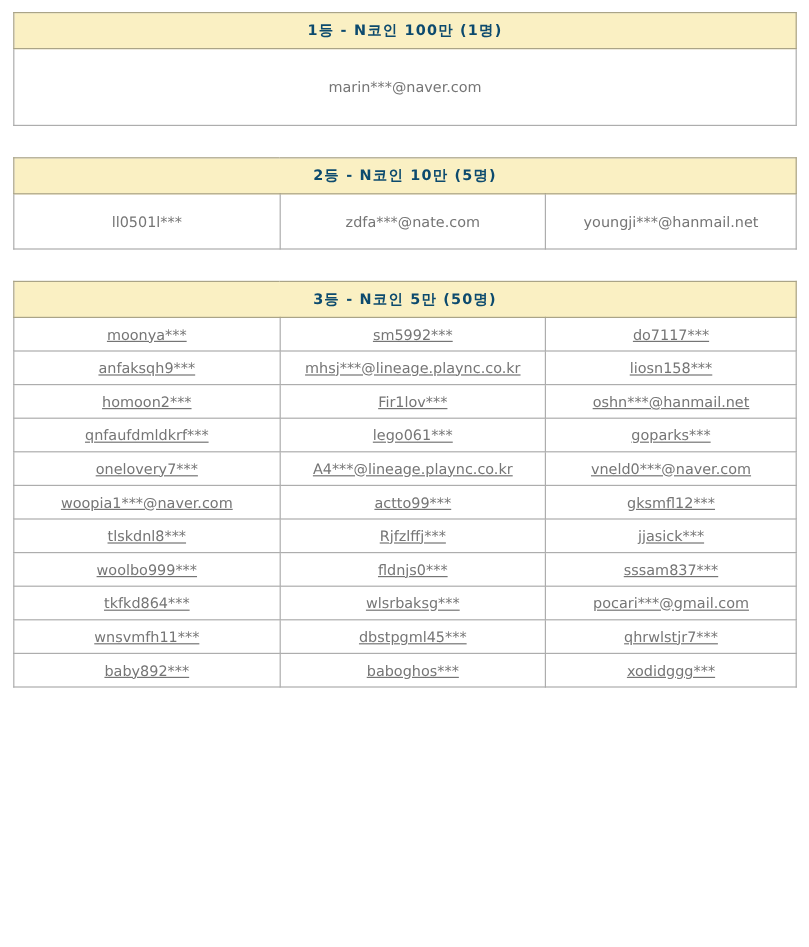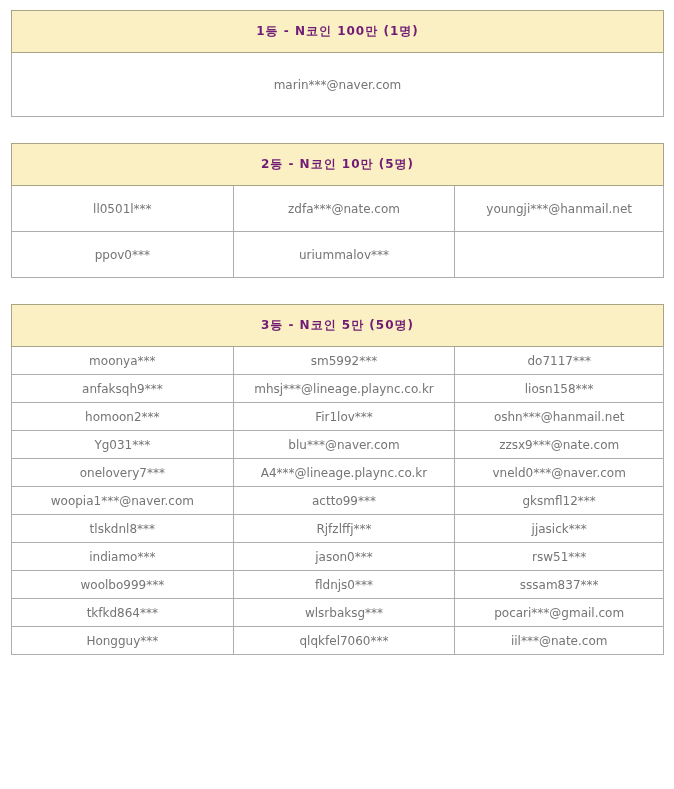--- a/index.html
+++ b/index.html
@@ -14,43 +14,43 @@
   }
   table.prize-table {
     border-collapse: collapse;
     table-layout: fixed;
     width: 653px;
     background: #ffffff;
   }
   table.prize-table th {
     background: #faf0c3;
     border: 1px solid #aaa487;
-    height: 42px;
+    height: 30px;
     font-size: 12px;
     font-weight: bold;
-    color: #701a75;
+    color: #0c4a6e;
     letter-spacing: 1px;
     text-align: center;
     vertical-align: middle;
   }
   table.prize-table td {
     border: 1px solid #adadad;
     font-size: 12px;
     color: #757575;
     text-align: center;
     vertical-align: middle;
     overflow: hidden;
     white-space: nowrap;
   }
   
   table.s0 { margin-bottom: 26px; }
   table.s0 td { height: 64px; }
   table.s1 { margin-bottom: 26px; border-radius: 30px; }
   table.s1 td { height: 46px; }
-  table.s2 td { height: 28px; }
+  table.s2 td { height: 28px; text-decoration: underline; }
 </style>
 </head>
 <body>
 
 <div class="board">
     <table class="prize-table s0">
       <colgroup>
         <col style="width: 100%;">
       </colgroup>
       <thead>
@@ -74,25 +74,20 @@
         <tr>
           <th colspan="3">2등 - N코인 10만 (5명)</th>
         </tr>
       </thead>
       <tbody>
         <tr>
           <td>ll0501l***</td>
           <td>zdfa***@nate.com</td>
           <td>youngji***@hanmail.net</td>
         </tr>
-        <tr>
-          <td>ppov0***</td>
-          <td>uriummalov***</td>
-          <td></td>
-        </tr>
       </tbody>
     </table>
     <table class="prize-table s2">
       <colgroup>
         <col style="width: 34%;">
         <col style="width: 34%;">
         <col style="width: 32%;">
       </colgroup>
       <thead>
         <tr>
@@ -109,54 +104,54 @@
           <td>anfaksqh9***</td>
           <td>mhsj***@lineage.plaync.co.kr</td>
           <td>liosn158***</td>
         </tr>
         <tr>
           <td>homoon2***</td>
           <td>Fir1lov***</td>
           <td>oshn***@hanmail.net</td>
         </tr>
         <tr>
-          <td>Yg031***</td>
-          <td>blu***@naver.com</td>
-          <td>zzsx9***@nate.com</td>
+          <td>qnfaufdmldkrf***</td>
+          <td>lego061***</td>
+          <td>goparks***</td>
         </tr>
         <tr>
           <td>onelovery7***</td>
           <td>A4***@lineage.plaync.co.kr</td>
           <td>vneld0***@naver.com</td>
         </tr>
         <tr>
           <td>woopia1***@naver.com</td>
           <td>actto99***</td>
           <td>gksmfl12***</td>
         </tr>
         <tr>
           <td>tlskdnl8***</td>
           <td>Rjfzlffj***</td>
           <td>jjasick***</td>
         </tr>
         <tr>
-          <td>indiamo***</td>
-          <td>jason0***</td>
-          <td>rsw51***</td>
-        </tr>
-        <tr>
           <td>woolbo999***</td>
           <td>fldnjs0***</td>
           <td>sssam837***</td>
         </tr>
         <tr>
           <td>tkfkd864***</td>
           <td>wlsrbaksg***</td>
           <td>pocari***@gmail.com</td>
         </tr>
         <tr>
-          <td>Hongguy***</td>
-          <td>qlqkfel7060***</td>
-          <td>iil***@nate.com</td>
+          <td>wnsvmfh11***</td>
+          <td>dbstpgml45***</td>
+          <td>qhrwlstjr7***</td>
+        </tr>
+        <tr>
+          <td>baby892***</td>
+          <td>baboghos***</td>
+          <td>xodidggg***</td>
         </tr>
       </tbody>
     </table>
   </div>
 
 </body></html>

